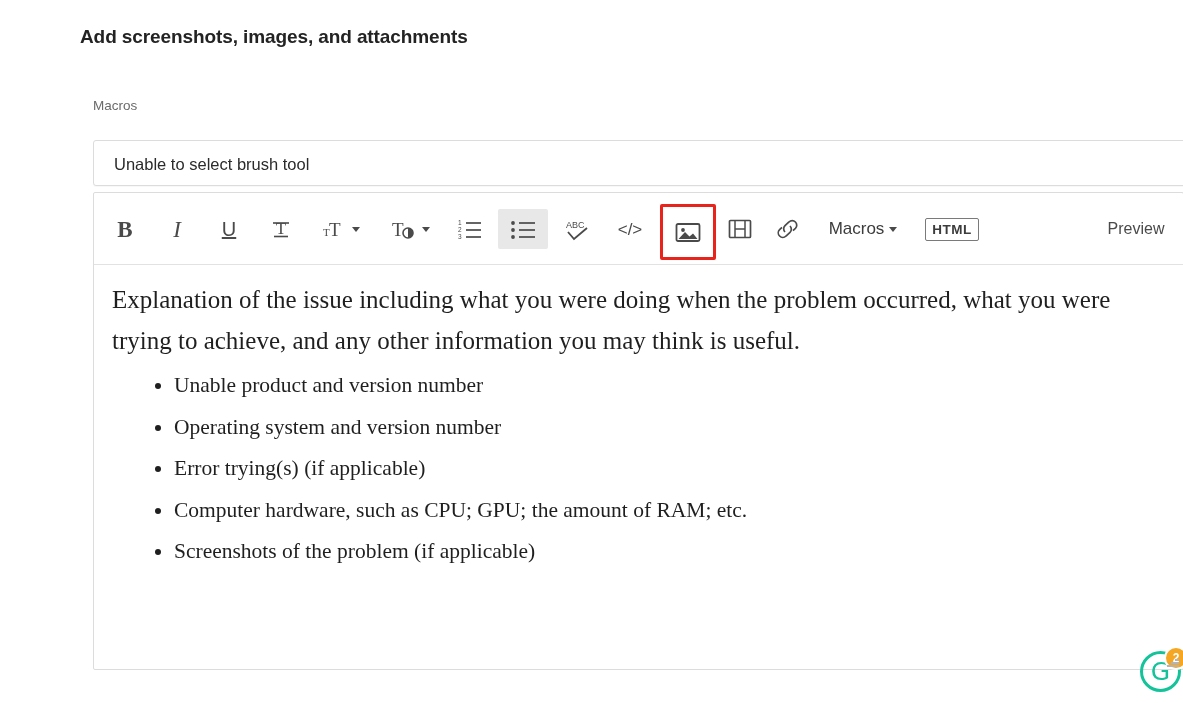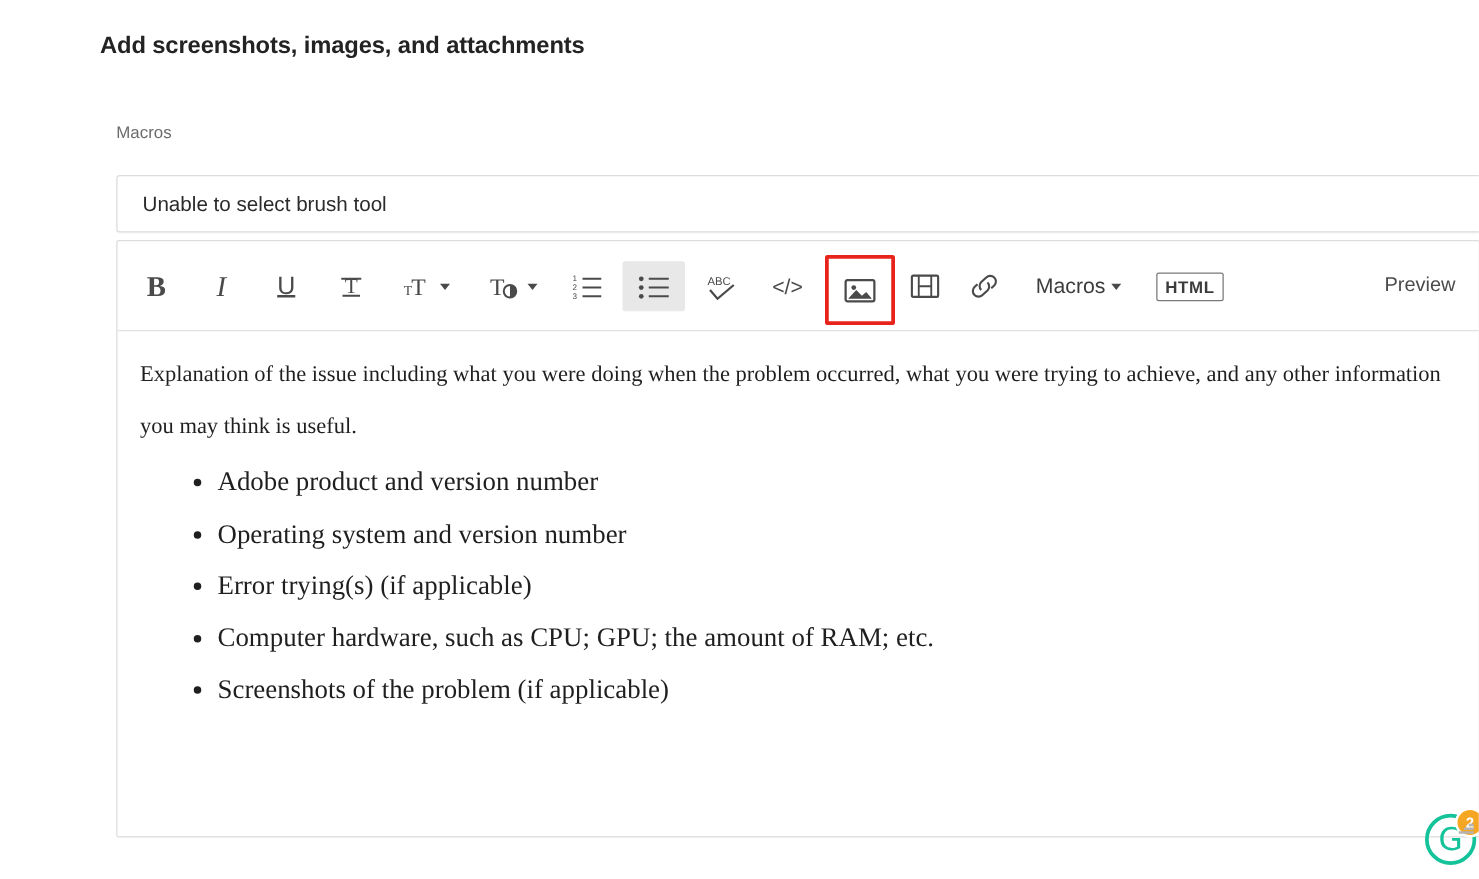--- a/index.html
+++ b/index.html
@@ -154,21 +154,21 @@
     position: absolute;
     left: 0;
     top: 72px;
     right: 0;
     bottom: 0;
     padding: 14px 22px 0 18px;
     font-family: "Liberation Serif", serif;
     color: #1f1f1f;
   }
   .body-para {
-    font-size: 18px;
+    font-size: 25px;
     line-height: 41px;
     margin: 0 0 0 0;
     max-width: 1062px;
   }
   .body-list {
     margin: 4px 0 0 0;
     padding-left: 62px;
     list-style: disc;
   }
   .body-list li {
@@ -378,21 +378,21 @@
 
       <div class="tb-item" style="left:1000px;width:84px;align-items:center;">
         <span class="preview">Preview</span>
       </div>
 
     </div>
 
     <div class="body-area">
       <p class="body-para">Explanation of the issue including what you were doing when the problem occurred, what you were trying to achieve, and any other information you may think is useful.</p>
       <ul class="body-list">
-        <li>Adobe product and version number</li>
+        <li>Unable product and version number</li>
         <li>Operating system and version number</li>
         <li>Error trying(s) (if applicable)</li>
         <li>Computer hardware, such as CPU; GPU; the amount of RAM; etc.</li>
         <li>Screenshots of the problem (if applicable)</li>
       </ul>
 
       <div class="gram">
         <div class="gram-circle"></div>
         <div class="gram-g">G</div>
         <div class="gram-count">2</div>

